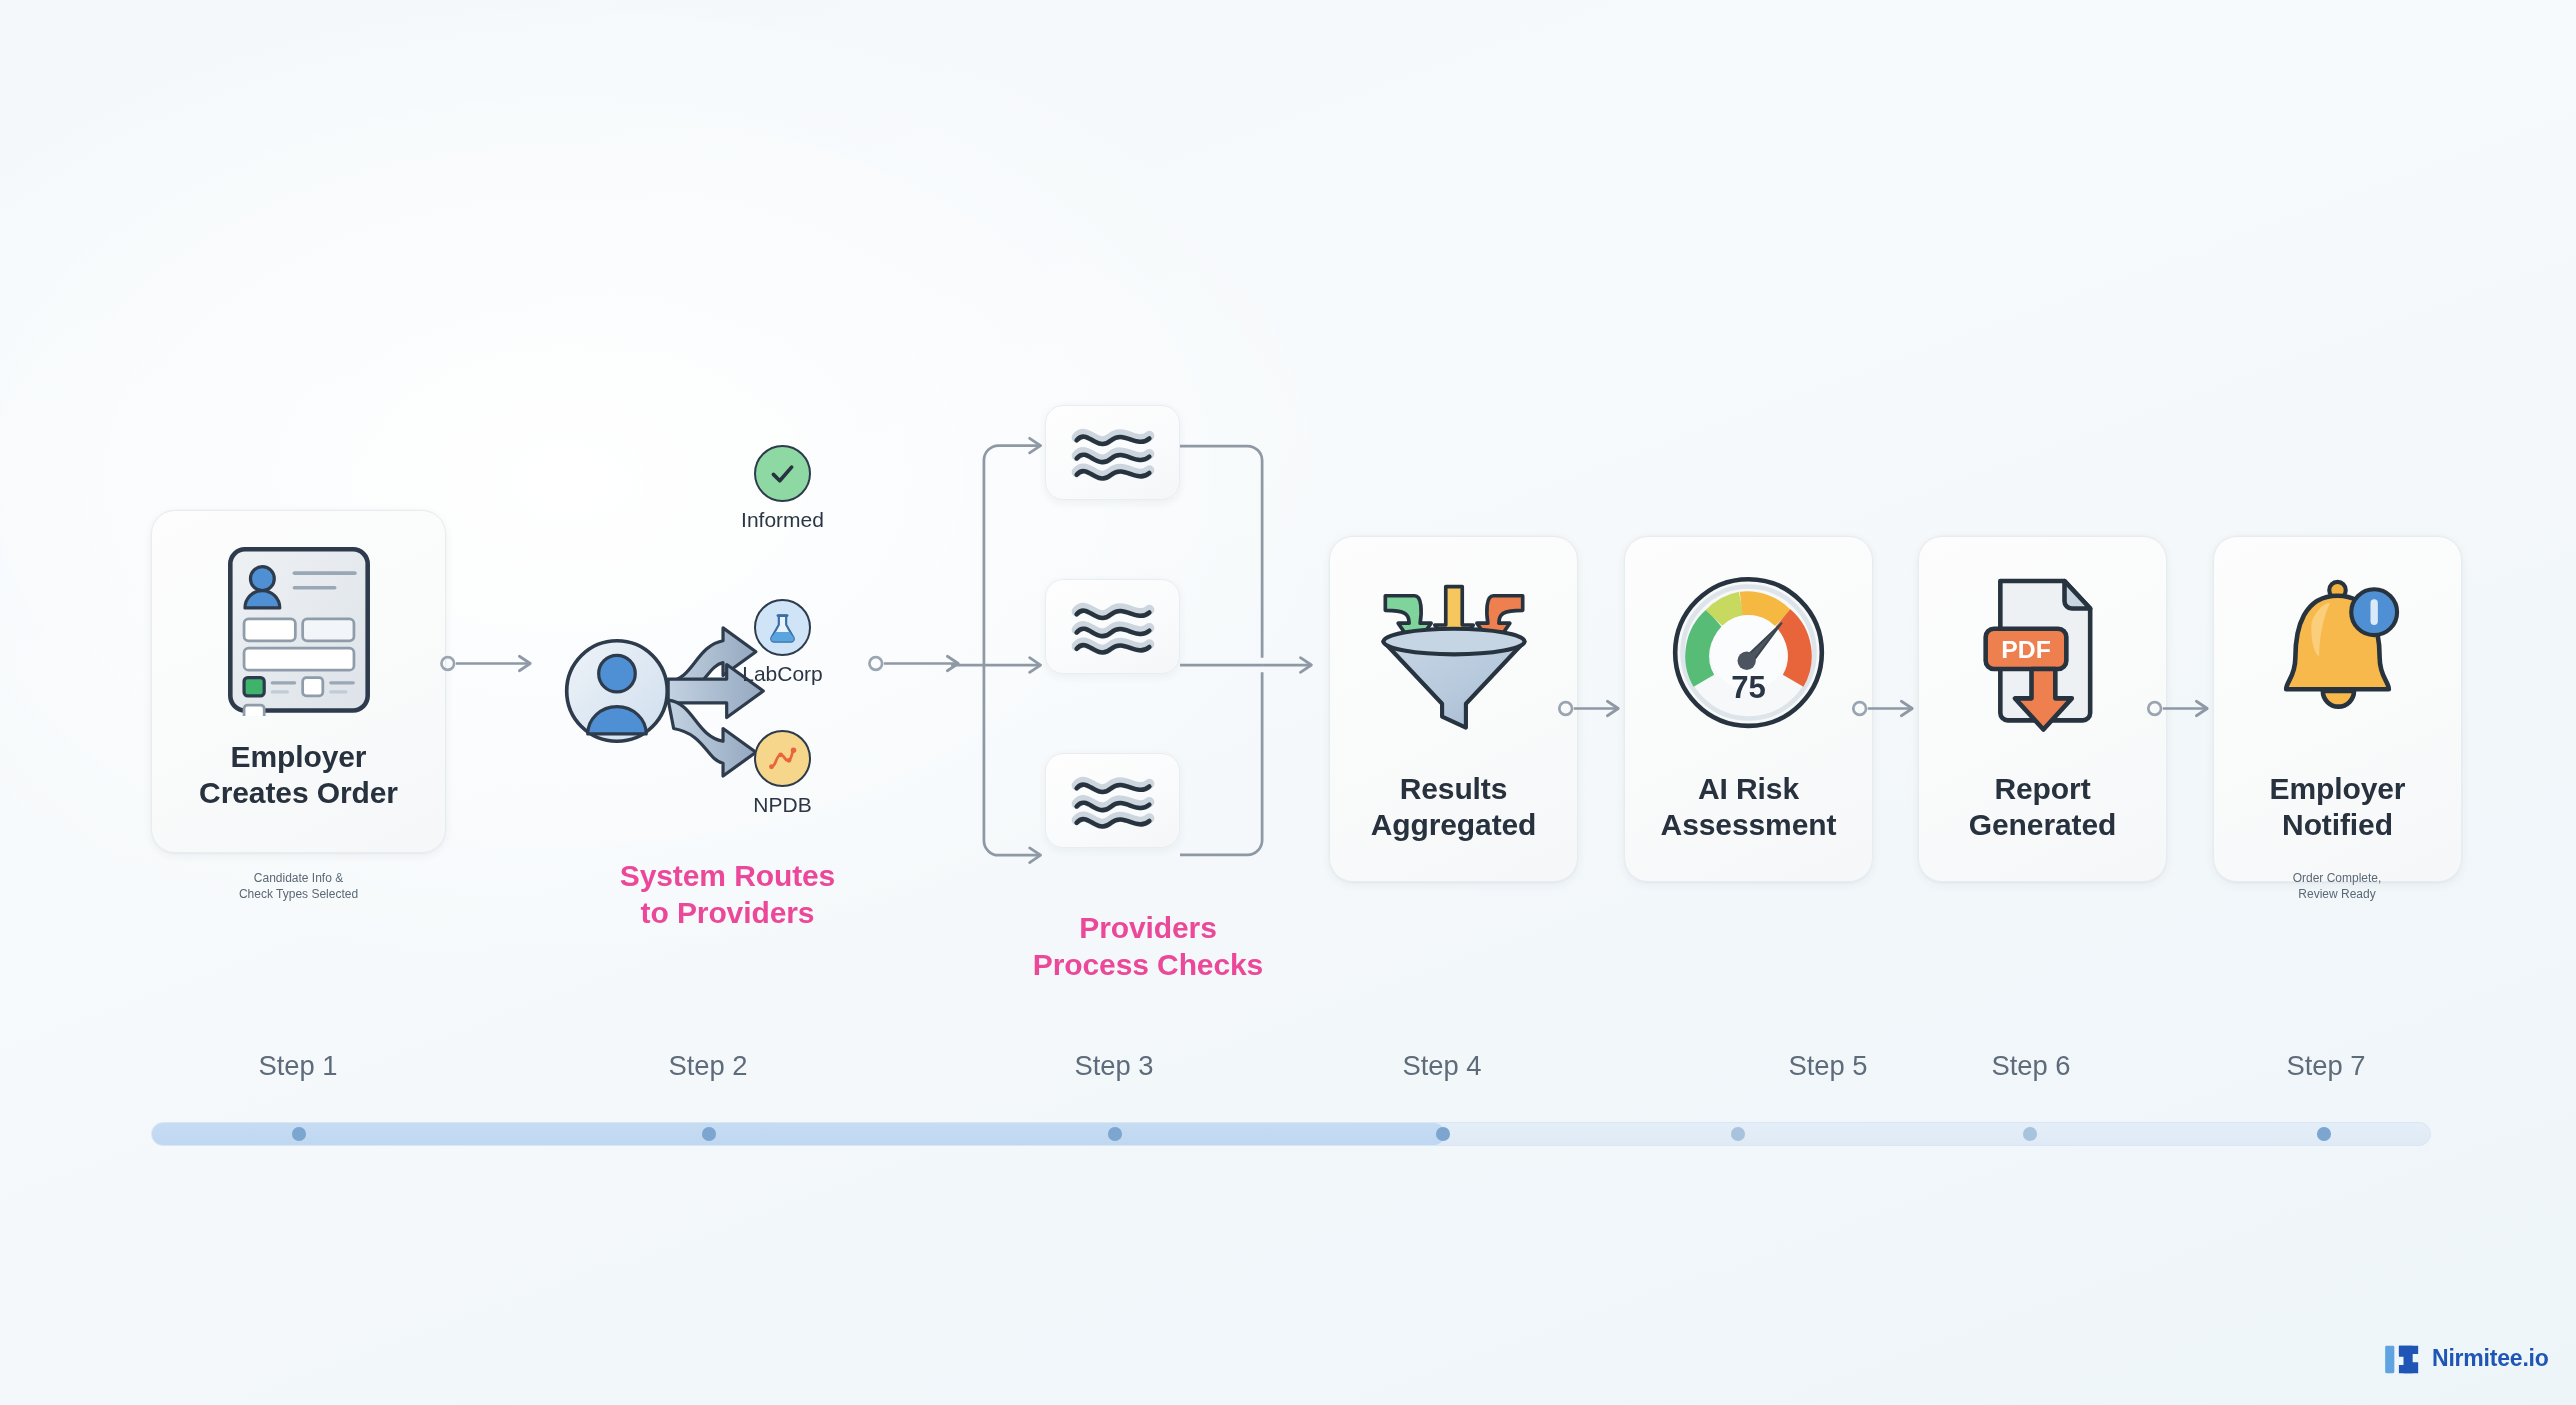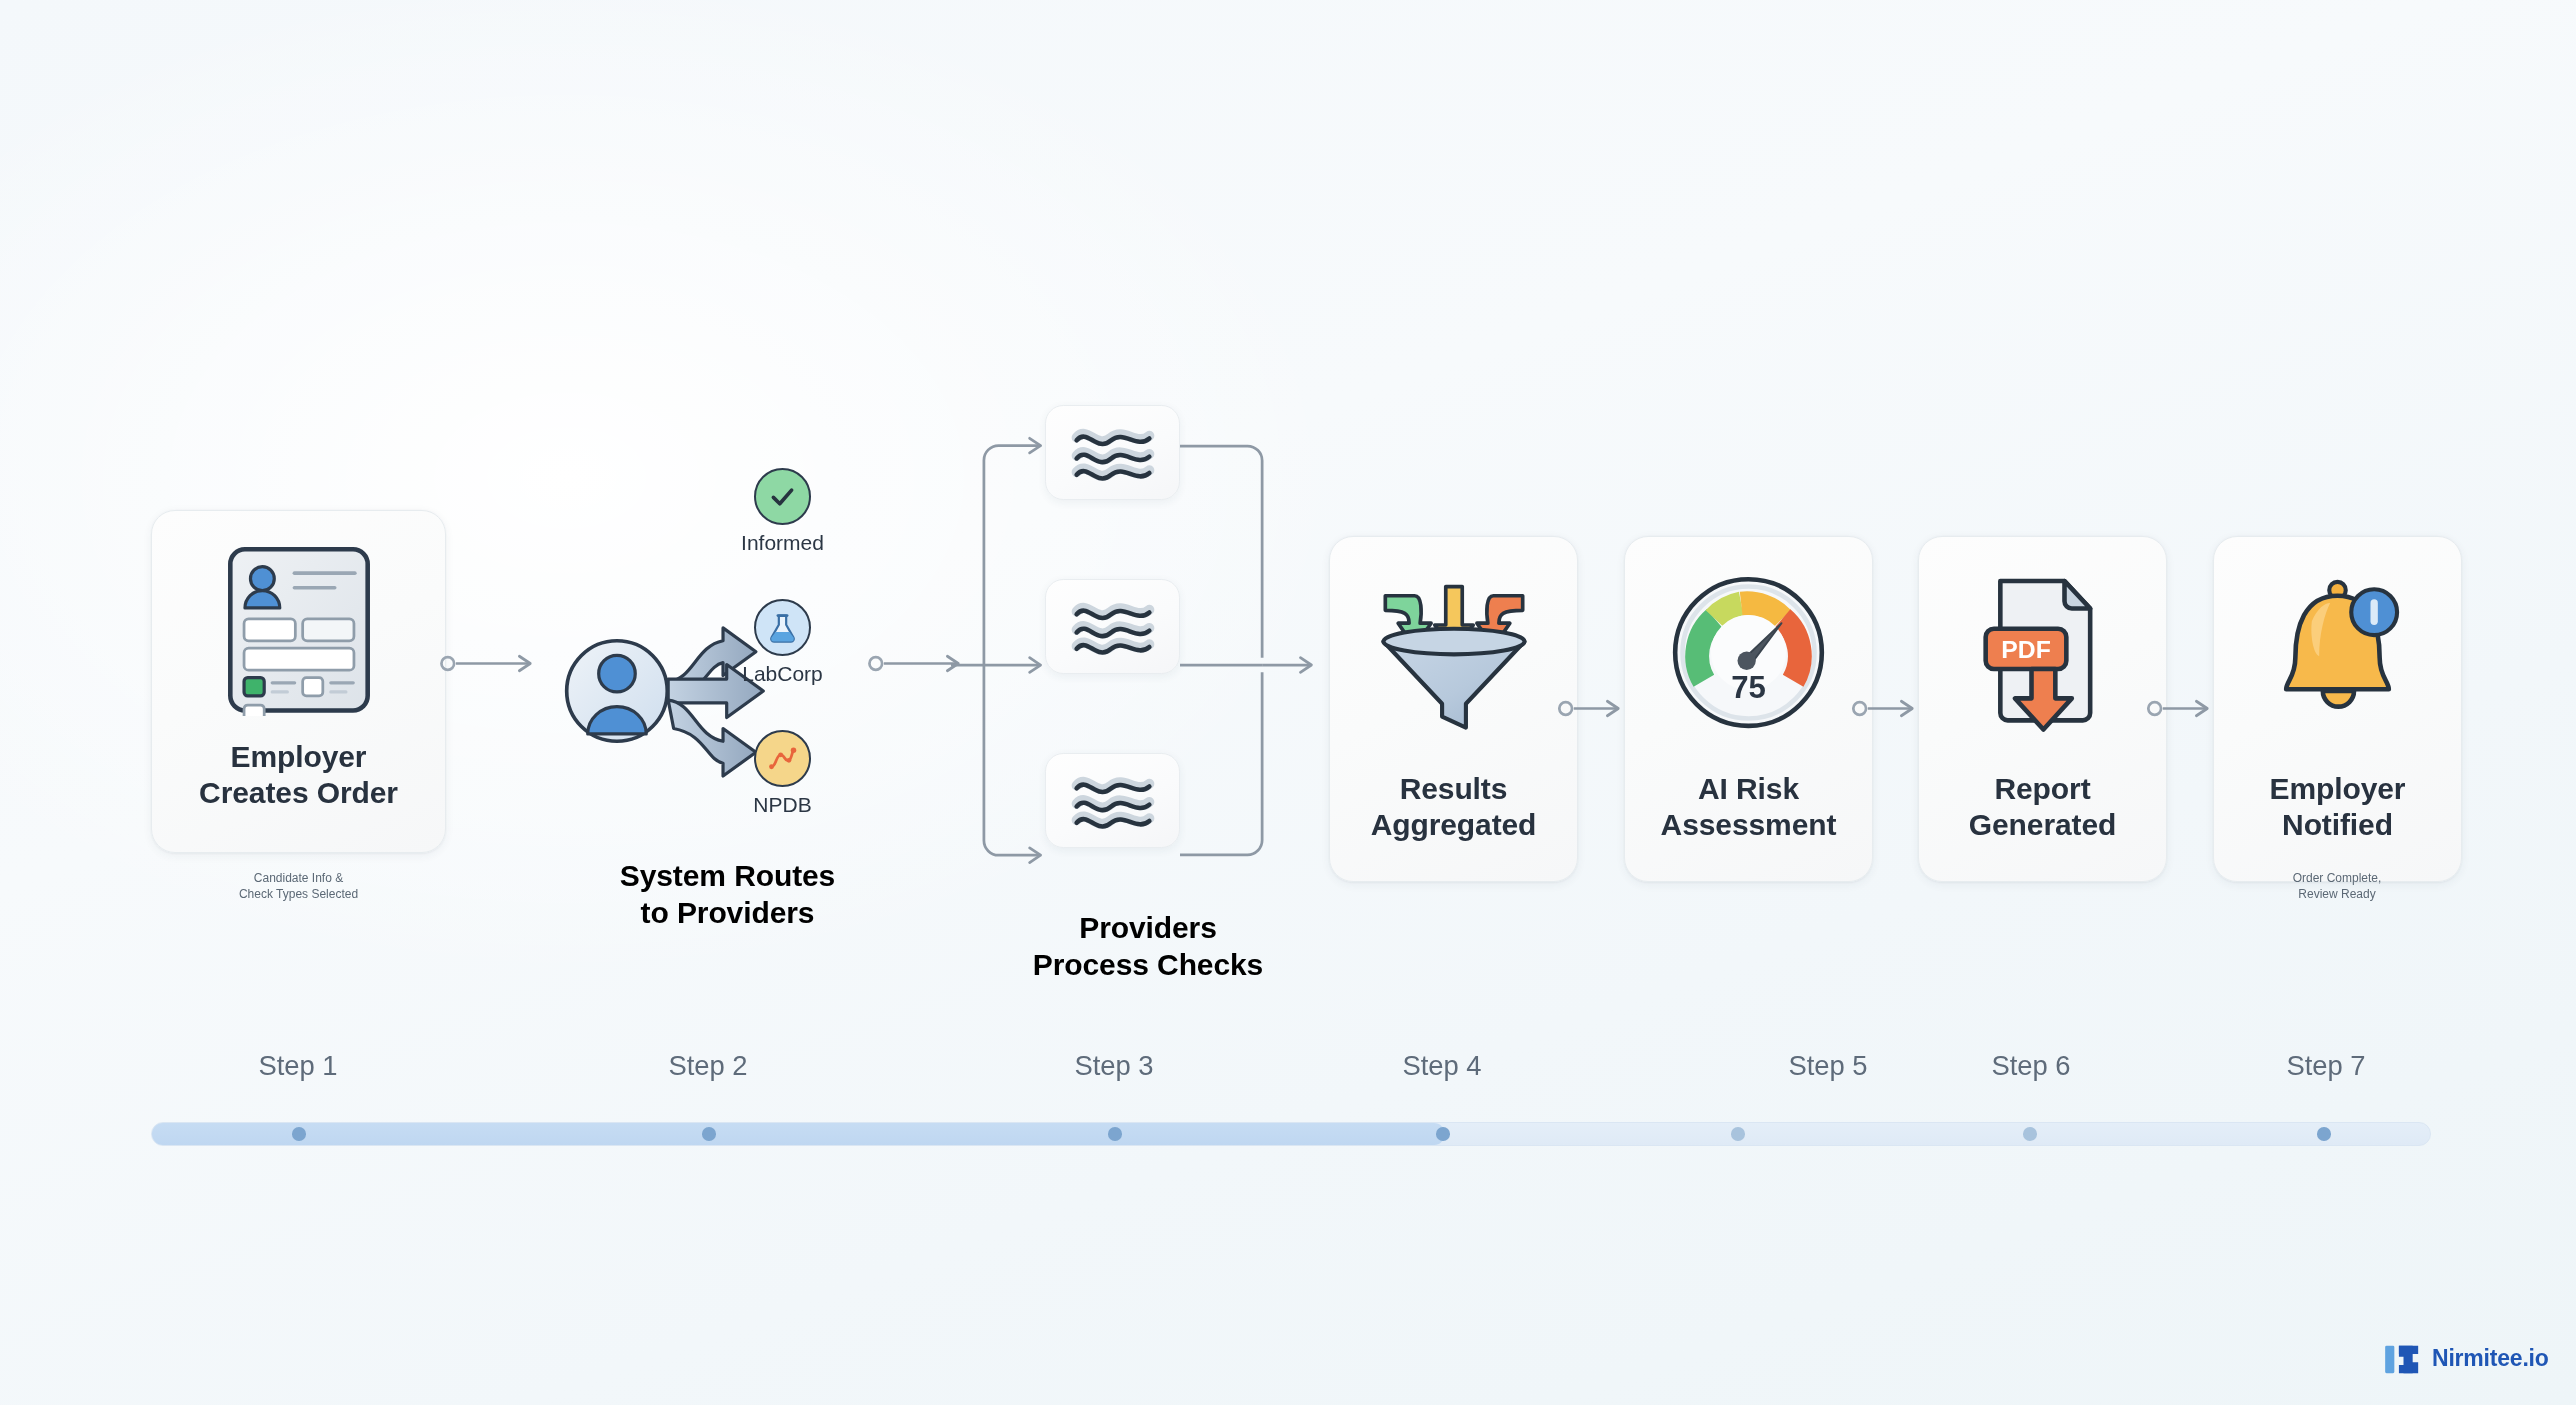--- a/index.html
+++ b/index.html
@@ -46,21 +46,21 @@
     line-height: 1.33;
     color: #5b6875;
     white-space: pre-line;
   }
   .free-title {
     position: absolute;
     text-align: center;
     font-size: 30px;
     line-height: 1.22;
     font-weight: 600;
-    color: #000000;
+    color: #ec4899;
     white-space: pre-line;
     letter-spacing: -0.1px;
   }
 
   
   #card-step1 { left: 151px; top: 510px; width: 295px; height: 343px; padding-top: 31px; }
   #card-step1 .card-title { position: absolute; bottom: 40px; left: 0; right: 0; }
   #cap-step1 { left: 131px; top: 871px; width: 335px; }
 
   
@@ -189,21 +189,21 @@
     <circle cx="62" cy="86" r="20" fill="#4f90d4" stroke="#2d3b4c" stroke-width="3.5"></circle>
     <path d="M30 152 a32 30 0 0 1 64 0 z" fill="#4f90d4" stroke="#2d3b4c" stroke-width="3.5" stroke-linejoin="round"></path>
 
     <path d="M118 95 C146 92 148 56 178 50 L178 36 L214 62 L178 88 L178 74 C160 78 158 106 124 112 Z" fill="url(#arrg)" stroke="#2d3b4c" stroke-width="3.5" stroke-linejoin="round"></path>
 
     <path d="M118 92 L182 92 L182 76 L222 105 L182 134 L182 118 L118 118 Z" fill="url(#arrg)" stroke="#2d3b4c" stroke-width="3.5" stroke-linejoin="round"></path>
 
     <path d="M118 115 C146 118 148 154 178 160 L178 146 L214 172 L178 198 L178 184 C160 180 158 152 124 146 Z" fill="url(#arrg)" stroke="#2d3b4c" stroke-width="3.5" stroke-linejoin="round"></path>
   </svg>
 
-  <div class="prov-item" style="left:723px; top:468px;">
+  <div class="prov-item" style="left:723px; top:445px;">
     <div class="prov-circle" style="background:#8ed8a4;">
       <svg width="31" height="31" viewBox="0 0 34 34">
           <polyline points="7,18 14,25 27,10" fill="none" stroke="#27333f" stroke-width="4" stroke-linecap="round" stroke-linejoin="round"></polyline>
         </svg>
     </div>
     <div class="prov-label">Informed</div>
   </div>
 
   <div class="prov-item" style="left:723px; top:599px;">
     <div class="prov-circle" style="background:#cfe4f7;">

